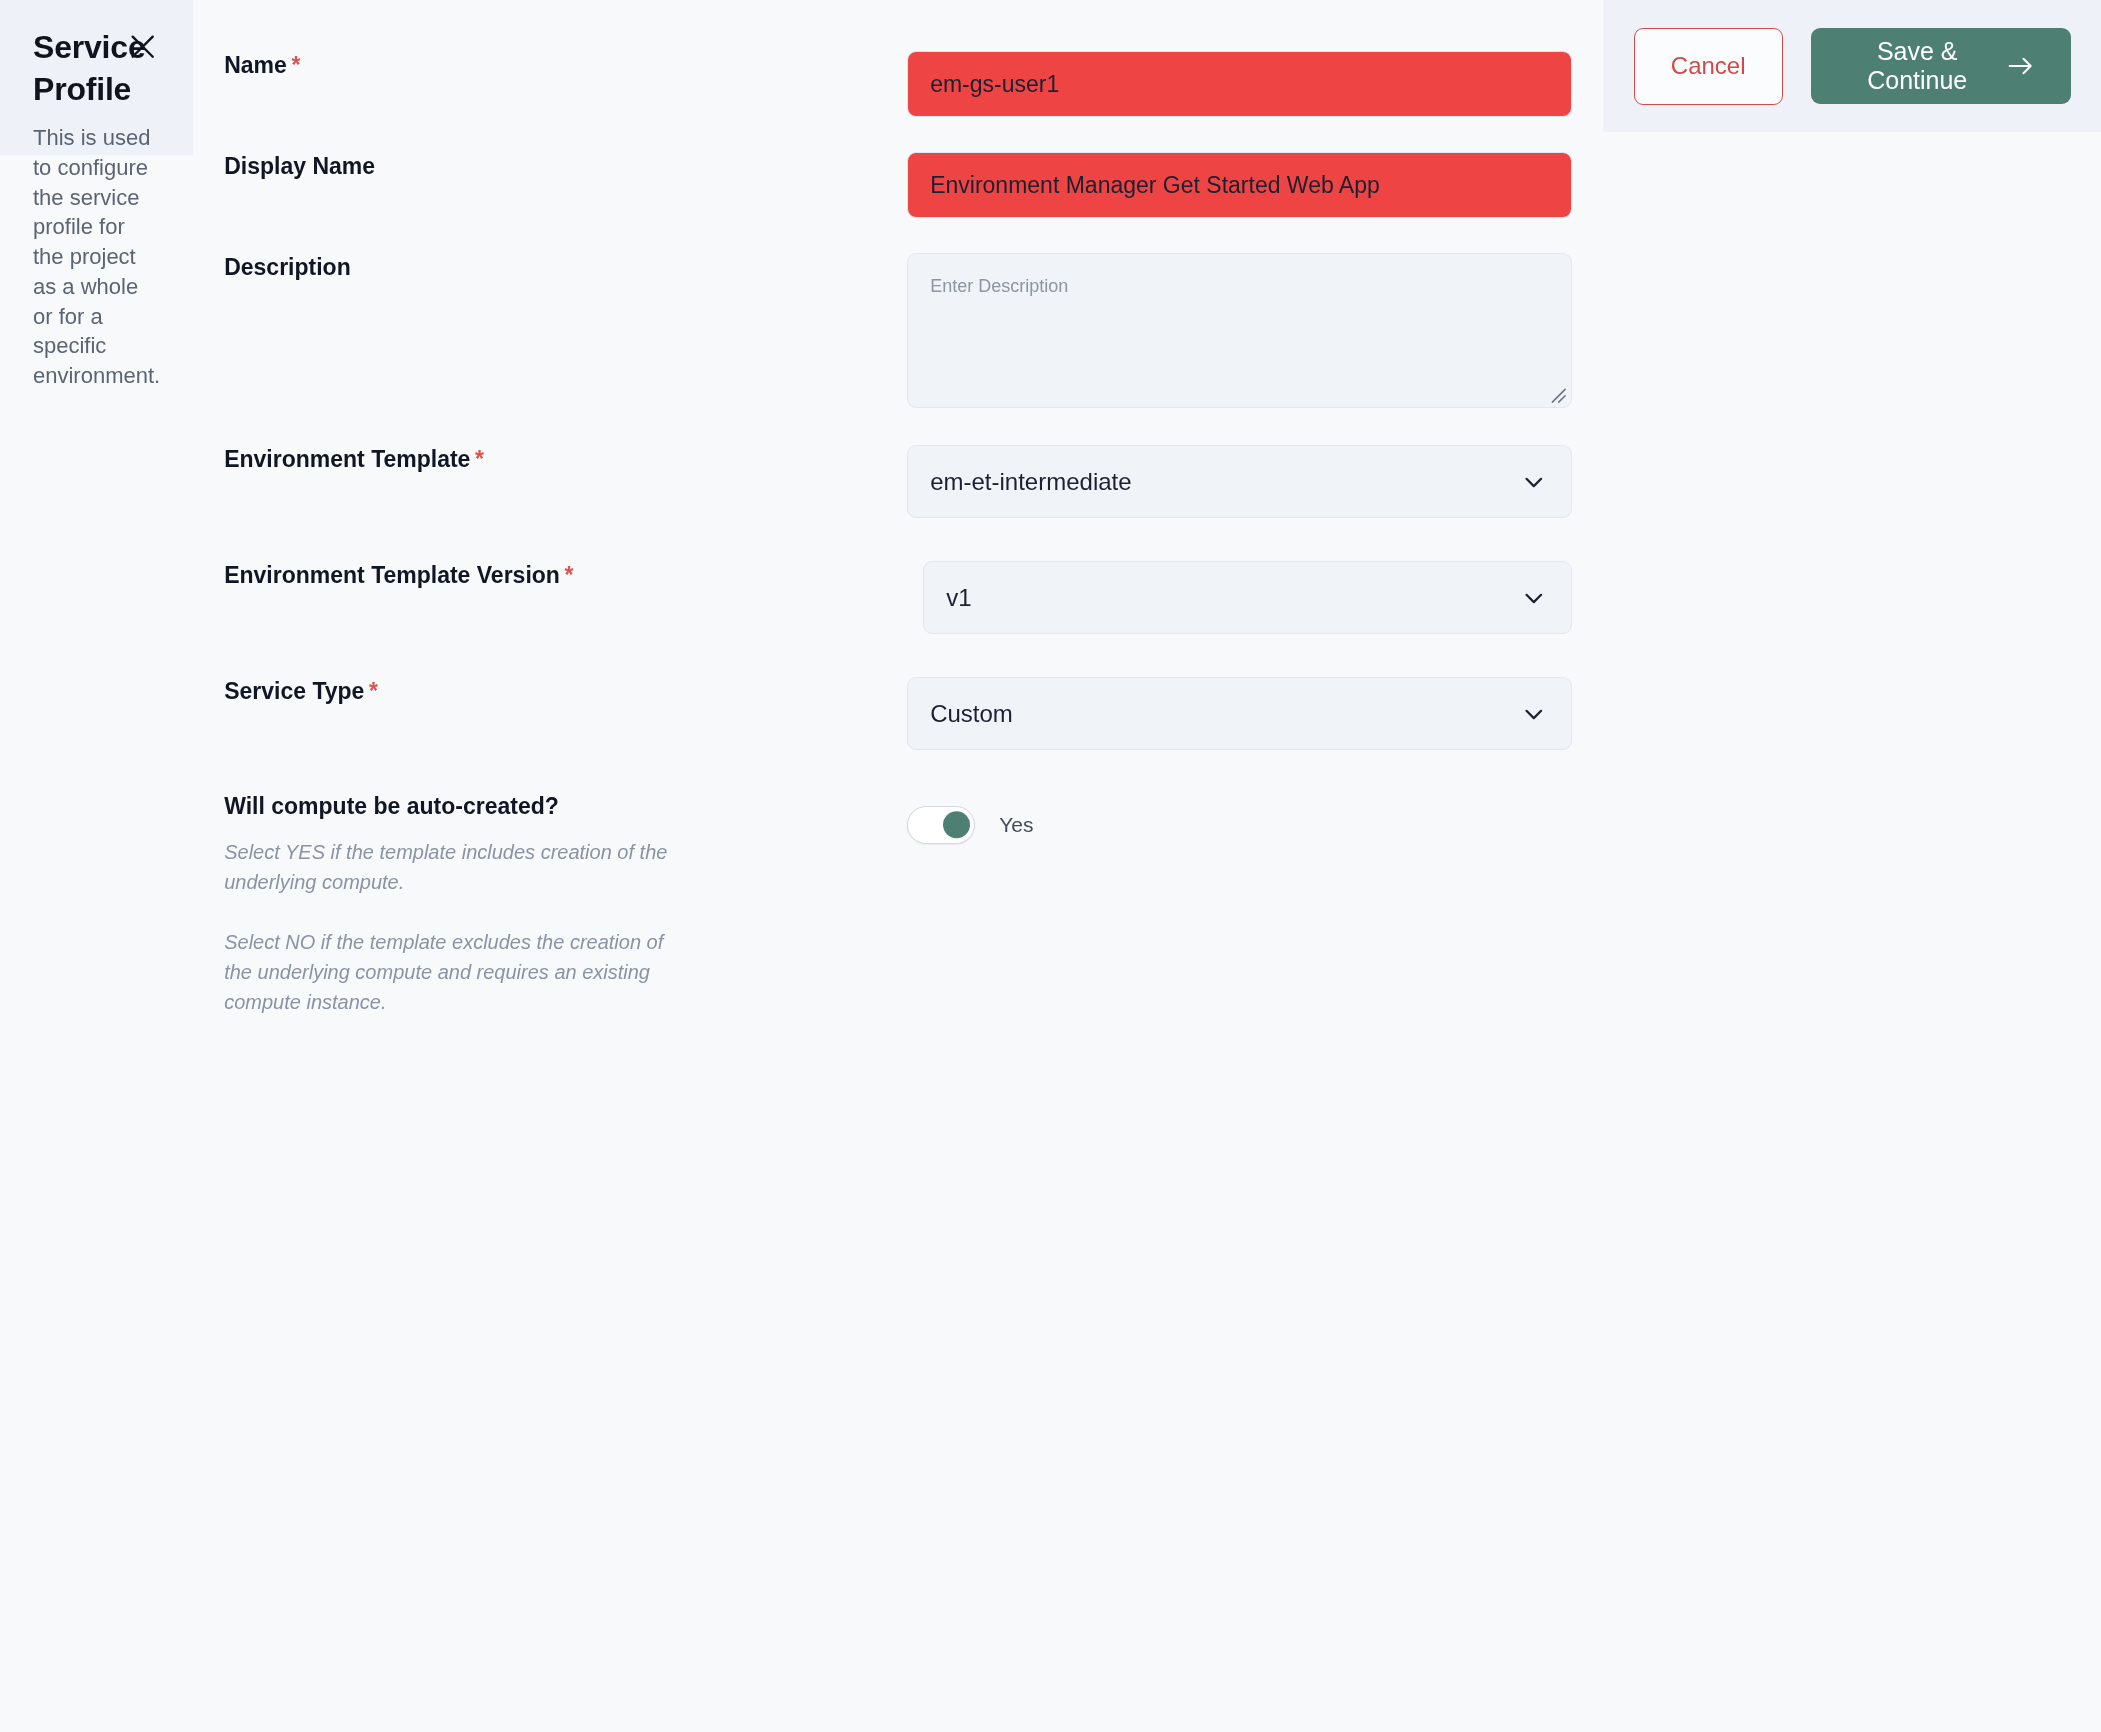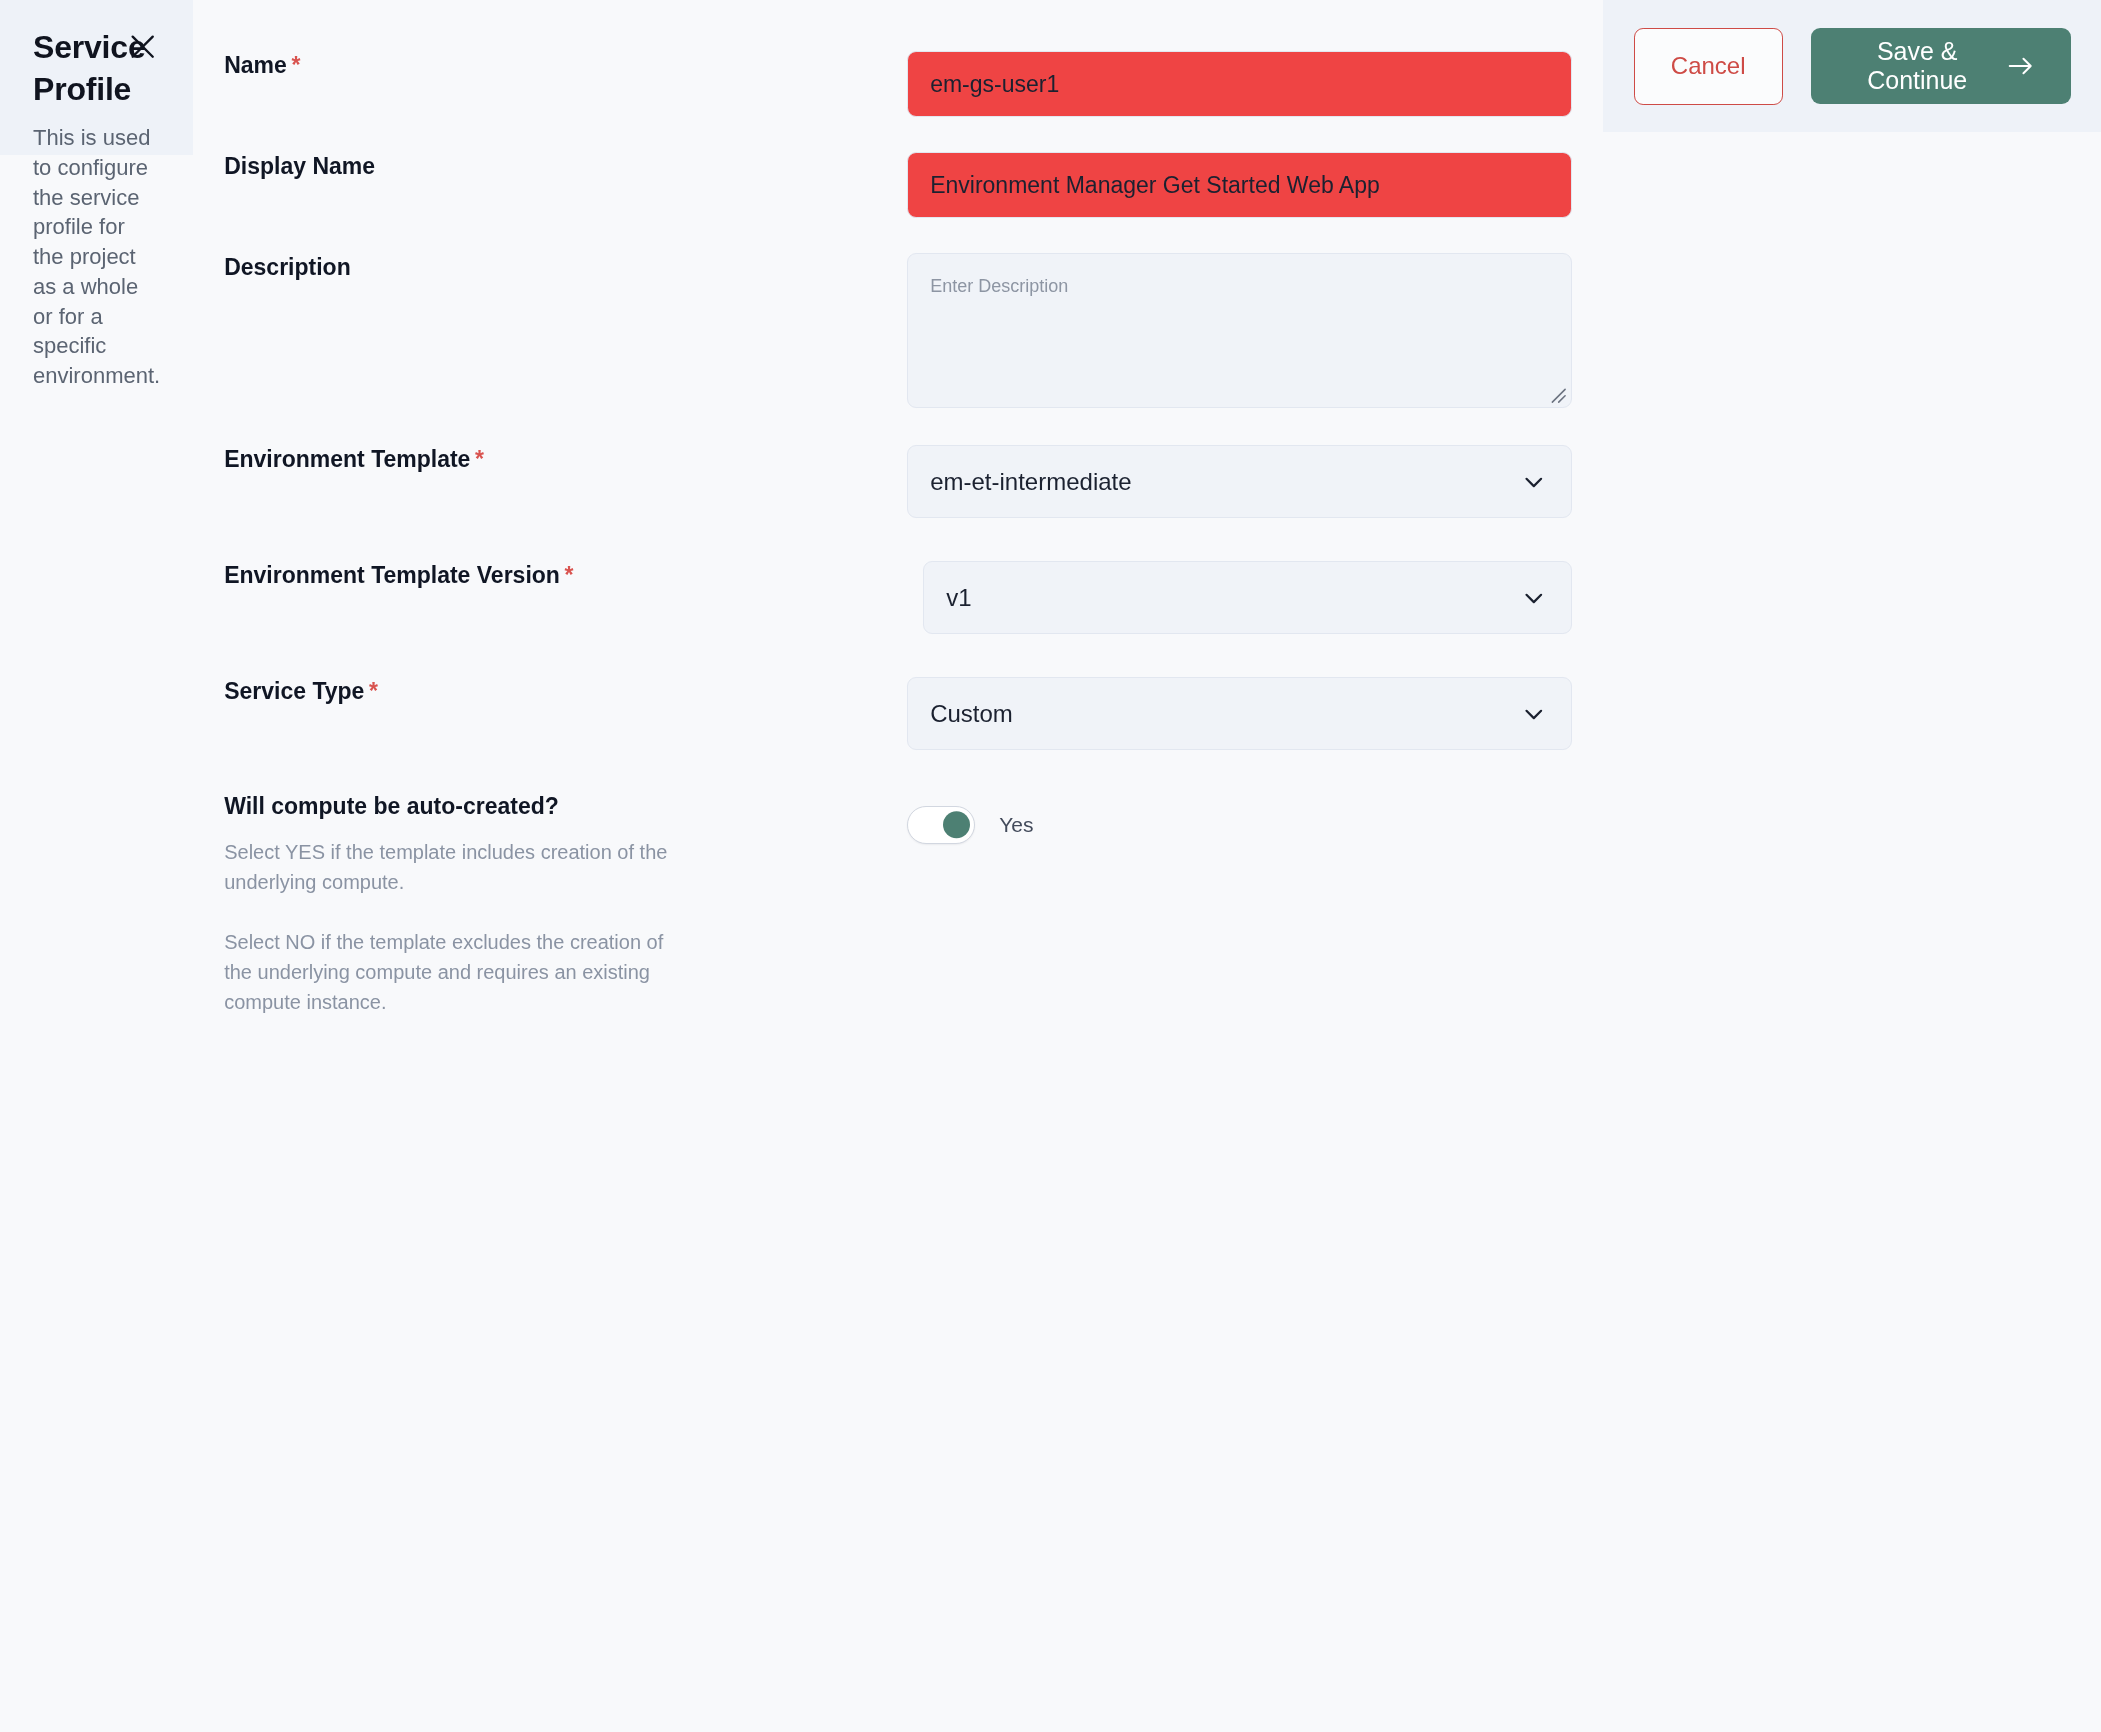--- a/index.html
+++ b/index.html
@@ -100,20 +100,21 @@
     font-weight: bold;
     margin-left: 4.6px;
     font-size: 23px;
   }
   .label-help {
     margin-top: 16.4px;
     font-size: 20px;
     line-height: 1.48;
     color: #8a93a3;
     max-width: 457px;
+    font-style: italic;
   }
   .label-help + .label-help { margin-top: 31px; }
 
   
   .text-input {
     width: 100%;
     height: 66px;
     background: #ef4444;
     border: 0.9px solid #e2e7f0;
     border-radius: 9.1px;

